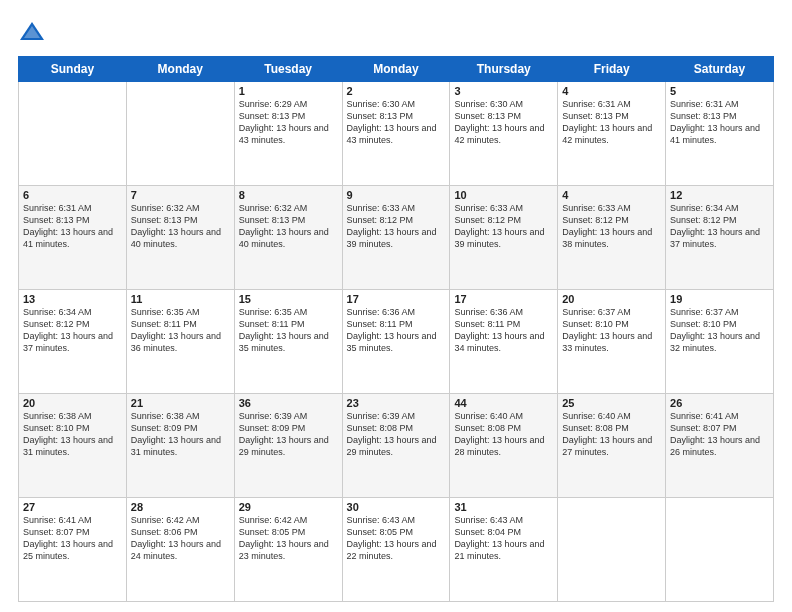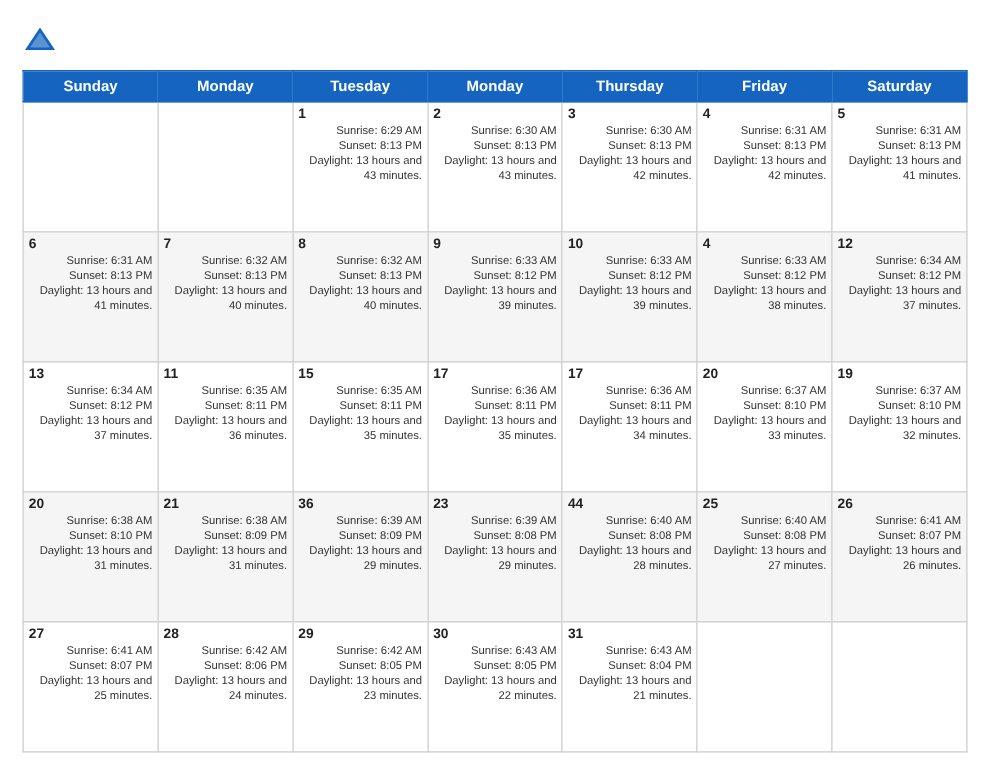--- a/index.html
+++ b/index.html
@@ -87,21 +87,20 @@
     .day-num {
       font-weight: bold;
       font-size: 11px;
       display: block;
       margin-bottom: 1px;
     }
     .day-info {
       font-size: 9px;
       line-height: 1.35;
       color: #333;
-      text-align: right;
     }
     .empty-cell {
       background: #f9f9f9;
     }
     tr:nth-child(odd) td {
       background-color: #fff;
     }
     tr:nth-child(even) td {
       background-color: #f5f5f5;
     }

